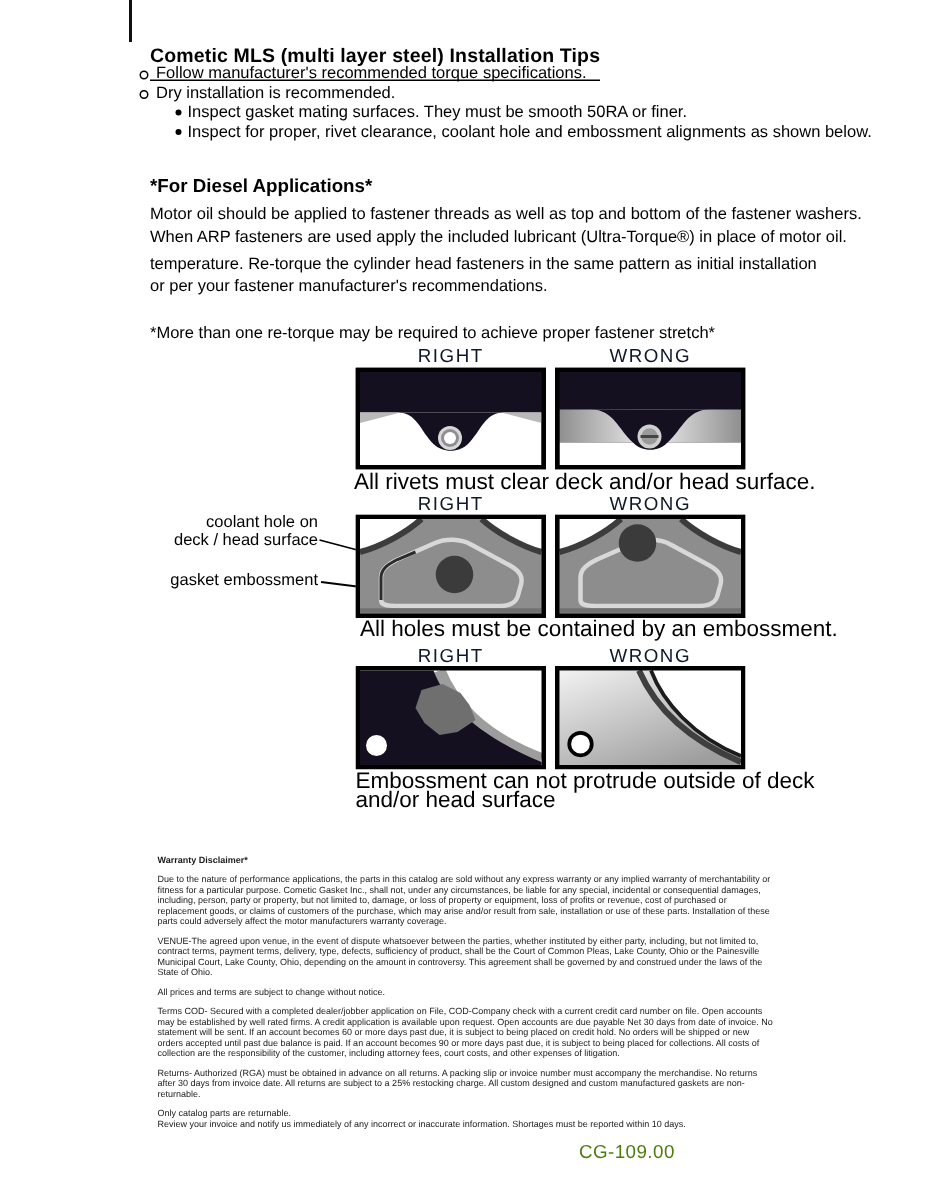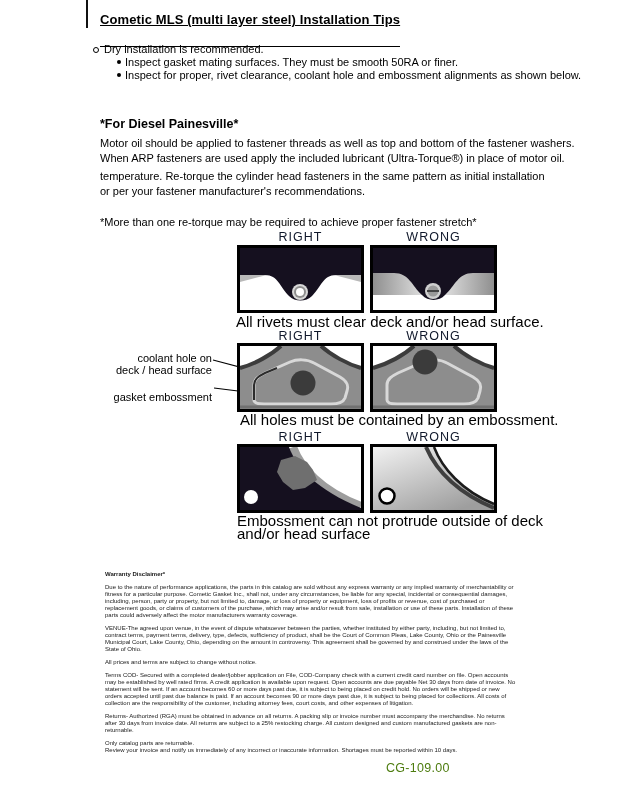--- a/index.html
+++ b/index.html
@@ -1,67 +1,71 @@
 <!DOCTYPE html>
 <html><head>
 <meta charset="utf-8">
 <style>
   html,body{margin:0;padding:0;background:#e8e8e8;}
   #page{position:relative;width:618px;height:800px;background:#ffffff;overflow:hidden;
         font-family:"Liberation Sans","DejaVu Sans",sans-serif;color:#000;}
   .abs{position:absolute;}
   #scan-artifact{left:86px;top:0;width:2px;height:28px;background:#111;}
-  #doc-title{left:100px;top:12px;font-size:13px;font-weight:bold;
-             border-bottom:1.5px solid #000;padding-bottom:19px;letter-spacing:0.1px;text-decoration:underline;}
+  #doc-title{left:100px;top:29px;font-size:13px;font-weight:bold;
+             border-bottom:1.5px solid #000;padding-bottom:9px;letter-spacing:0.1px;}
   .bullets{left:93px;top:43px;font-size:11px;line-height:13px;}
   .b-row{display:flex;align-items:flex-start;margin:0 0 0 0;}
   .b-row.sub{margin-left:24px;}
   .m-open{width:4px;height:4px;border:1px solid #000;border-radius:50%;margin:4px 5px 0 0;flex:0 0 auto;}
   .m-solid{width:4px;height:4px;background:#000;border-radius:50%;margin:4px 4px 0 0;flex:0 0 auto;}
   #diesel-heading{left:100px;top:117px;font-size:12.5px;font-weight:bold;}
   .para{font-size:11px;line-height:14.5px;}
   #diesel-p1{left:100px;top:136px;}
   #diesel-p2{left:100px;top:169px;}
   #diesel-p3{left:100px;top:215px;}
   .pline{display:block;}
   .fig-label{width:127px;text-align:center;font-size:12.5px;letter-spacing:1px;color:#0f172a;}
   .caption{font-size:15px;line-height:12.5px;}
-  .ann-label{font-size:11px;line-height:12px;text-align:right;width:107px;margin-top:10px;}
+  .ann-label{font-size:11px;line-height:12px;text-align:right;width:107px;}
   #fine-print{left:105px;top:571px;width:413px;font-size:6px;line-height:7px;color:#1a1a1a;}
   #fine-print .fp-head{font-weight:bold;margin:0 0 6px 0;}
   #fine-print p{margin:0 0 6px 0;}
   #fine-print p.tight{margin:0;}
   #page-code{left:386px;top:761px;font-size:12.5px;color:#4d7c0f;letter-spacing:0.3px;}
   svg{display:block;}
 </style>
 </head>
 <body>
 
 <div id="page">
 
   <div id="scan-artifact" class="abs"></div>
 
   <div id="doc-title" class="abs">Cometic MLS (multi layer steel) Installation Tips</div>
 
   <div class="bullets abs">
     <div class="b-row">
       <span class="m-open"></span>
+      <span>Follow manufacturer's recommended torque specifications.</span>
+    </div>
+    <div class="b-row">
+      <span class="m-open"></span>
       <span>Dry installation is recommended.</span>
     </div>
     <div class="b-row sub">
       <span class="m-solid"></span>
       <span>Inspect gasket mating surfaces.  They must be smooth 50RA or finer.</span>
     </div>
     <div class="b-row sub">
       <span class="m-solid"></span>
       <span>Inspect for proper, rivet clearance, coolant hole and embossment alignments as shown below.</span>
     </div>
   </div>
 
-  <div id="diesel-heading" class="abs">*For Diesel Painesville*</div>
+  <div id="diesel-heading" class="abs">*For Diesel Applications*</div>
 
   <div id="diesel-p1" class="para abs">
     <span class="pline">Motor oil should be applied to fastener threads as well as top and bottom of the fastener washers.</span>
     <span class="pline">When ARP fasteners are used apply the included lubricant (Ultra-Torque®) in place of motor oil.</span>
   </div>
   <div id="diesel-p2" class="para abs">
     <span class="pline">temperature. Re-torque the cylinder head fasteners in the same pattern as initial installation</span>
     <span class="pline">or per your fastener manufacturer's recommendations.</span>
   </div>
   <div id="diesel-p3" class="para abs">*More than one re-torque may be required to achieve proper fastener stretch*</div>

